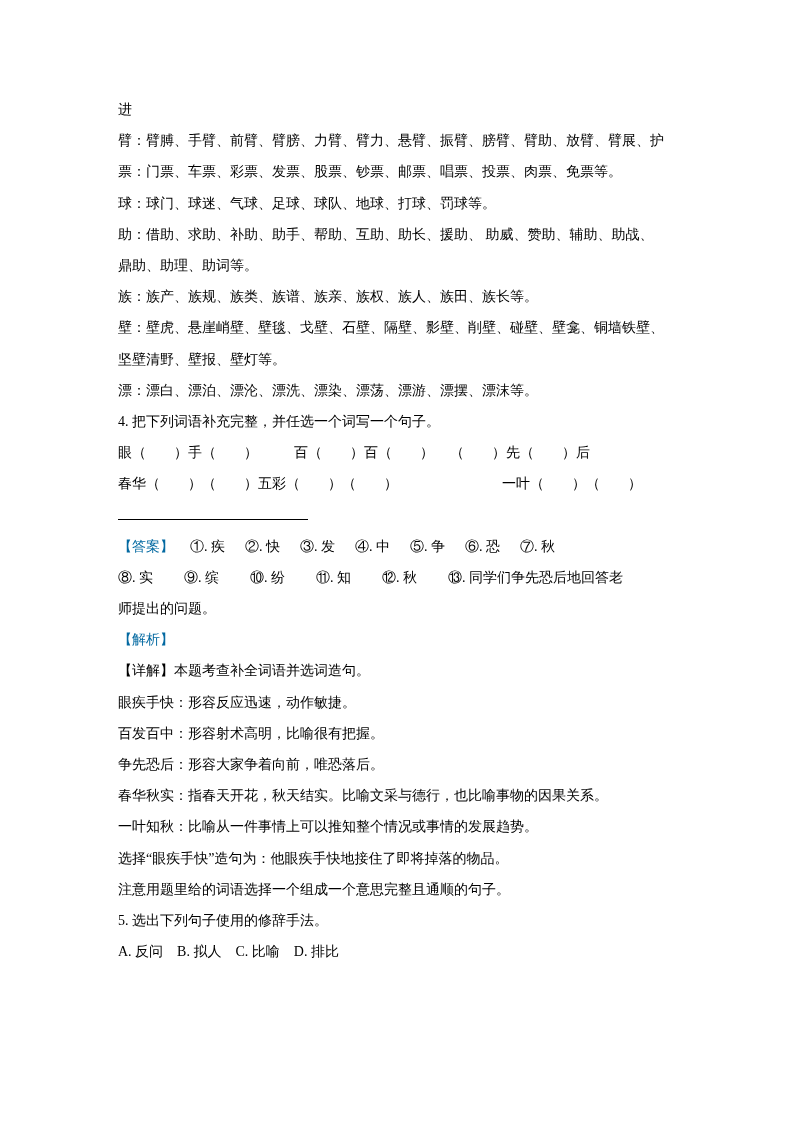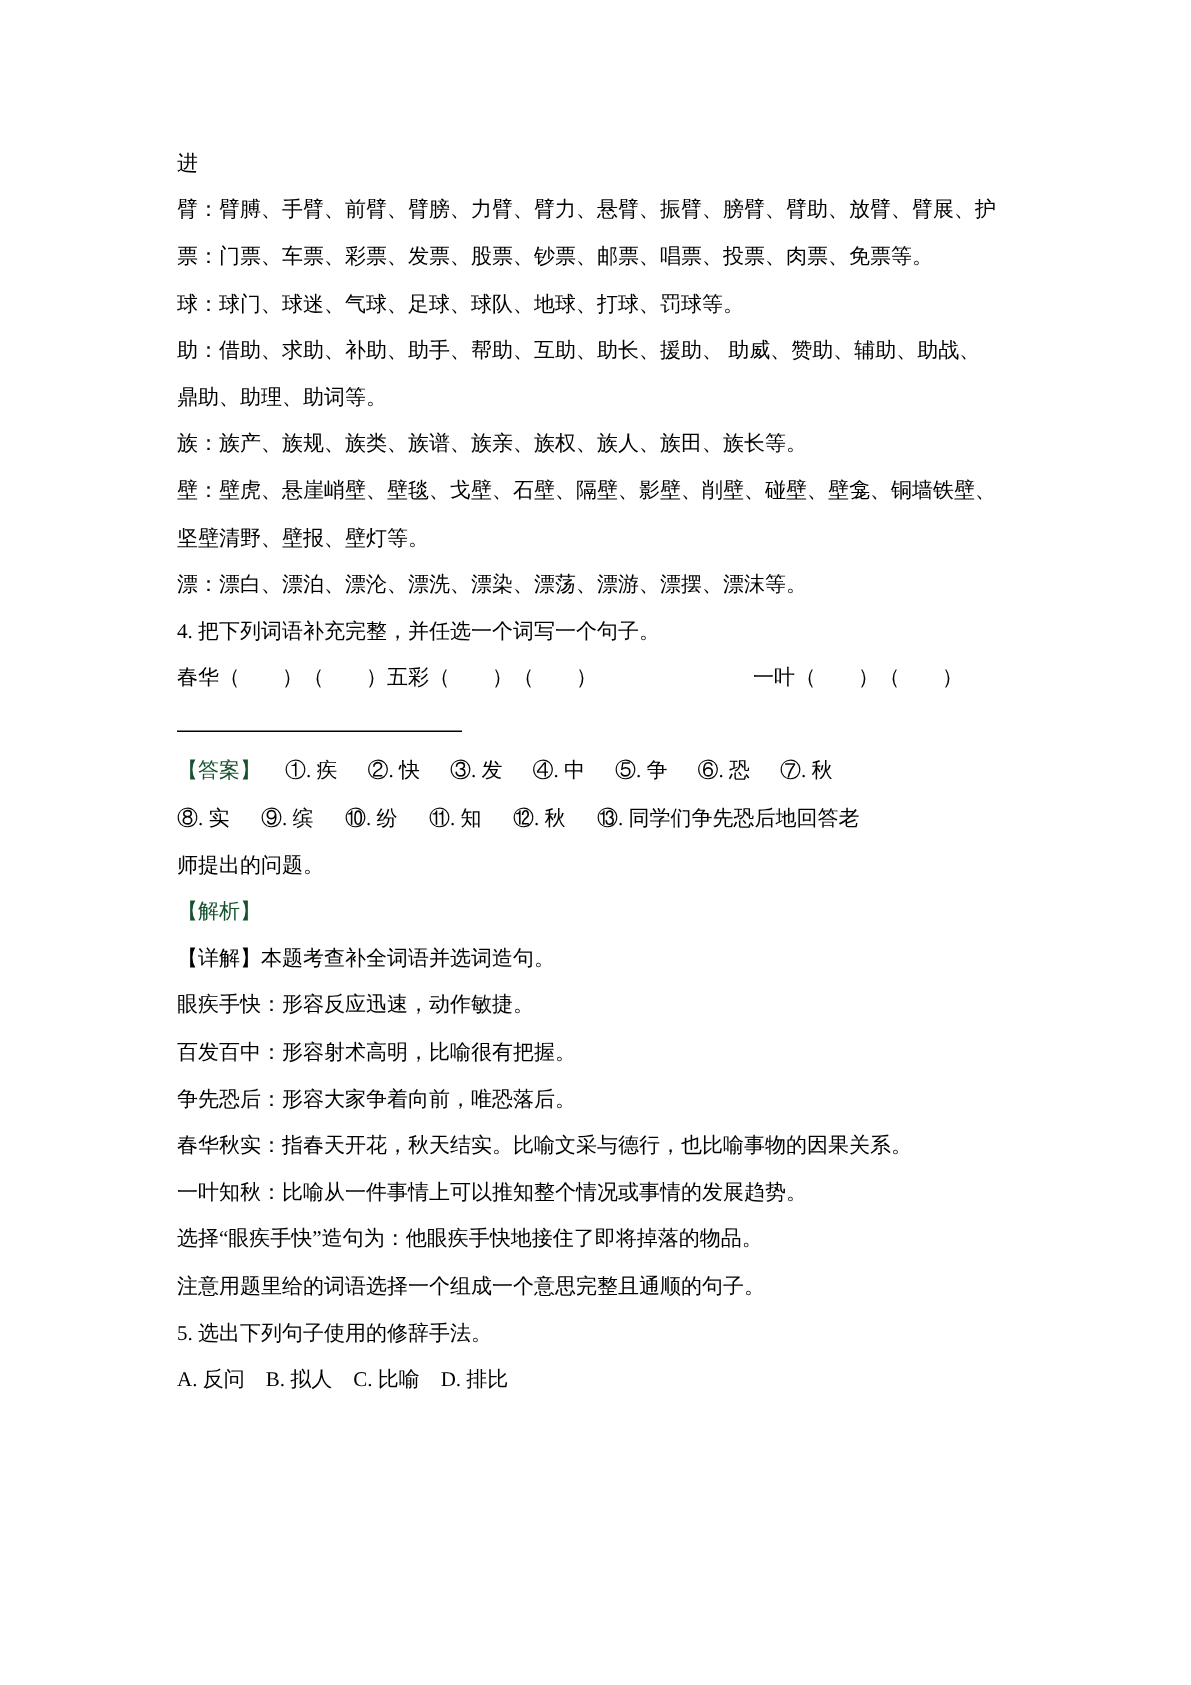--- a/index.html
+++ b/index.html
@@ -22,25 +22,25 @@
   }
   .line {
     height: 31.2px;
     line-height: 31.2px;
     white-space: nowrap;
   }
   .flexline {
     display: flex;
     align-items: center;
   }
-  .blue { color: #14532d; }
+  .blue { color: #0369a1; }
   .ans-label { margin-right: 15px; }
   .ans-row1 { gap: 20px; }
   .ans-row1 .ans-label { margin-right: -4px; }
-  .ans-row2 { gap: 21px; }
+  .ans-row2 { gap: 31px; }
   .g2-r1 { margin-left: 36px; }
   .g3-r1 { margin-left: 16px; }
   .g2-r2 { }
   .g3-r2 { margin-left: 104px; }
   .rule {
     display: inline-block;
     width: 190px;
     height: 0;
     border-bottom: 1px solid #000000;
     vertical-align: middle;
@@ -58,20 +58,23 @@
   <div class="line">票：门票、车票、彩票、发票、股票、钞票、邮票、唱票、投票、肉票、免票等。</div>
   <div class="line">球：球门、球迷、气球、足球、球队、地球、打球、罚球等。</div>
   <div class="line">助：借助、求助、补助、助手、帮助、互助、助长、援助、 助威、赞助、辅助、助战、</div>
   <div class="line">鼎助、助理、助词等。</div>
   <div class="line">族：族产、族规、族类、族谱、族亲、族权、族人、族田、族长等。</div>
   <div class="line">壁：壁虎、悬崖峭壁、壁毯、戈壁、石壁、隔壁、影壁、削壁、碰壁、壁龛、铜墙铁壁、</div>
   <div class="line">坚壁清野、壁报、壁灯等。</div>
   <div class="line">漂：漂白、漂泊、漂沦、漂洗、漂染、漂荡、漂游、漂摆、漂沫等。</div>
 
   <div class="line">4. 把下列词语补充完整，并任选一个词写一个句子。</div>
+  <div class="line">
+    <span>眼（　　）手（　　）</span><span class="g2-r1">百（　　）百（　　）</span><span class="g3-r1">（　　）先（　　）后</span>
+  </div>
   <div class="line">
     <span>春华（　　）（　　）</span><span class="g2-r2">五彩（　　）（　　）</span><span class="g3-r2">一叶（　　）（　　）</span>
   </div>
 
   <div class="line"><span class="rule"></span></div>
 
   <div class="line flexline ans-row1">
     <span class="blue ans-label">【答案】</span>
     <span>①. 疾</span>
     <span>②. 快</span>

